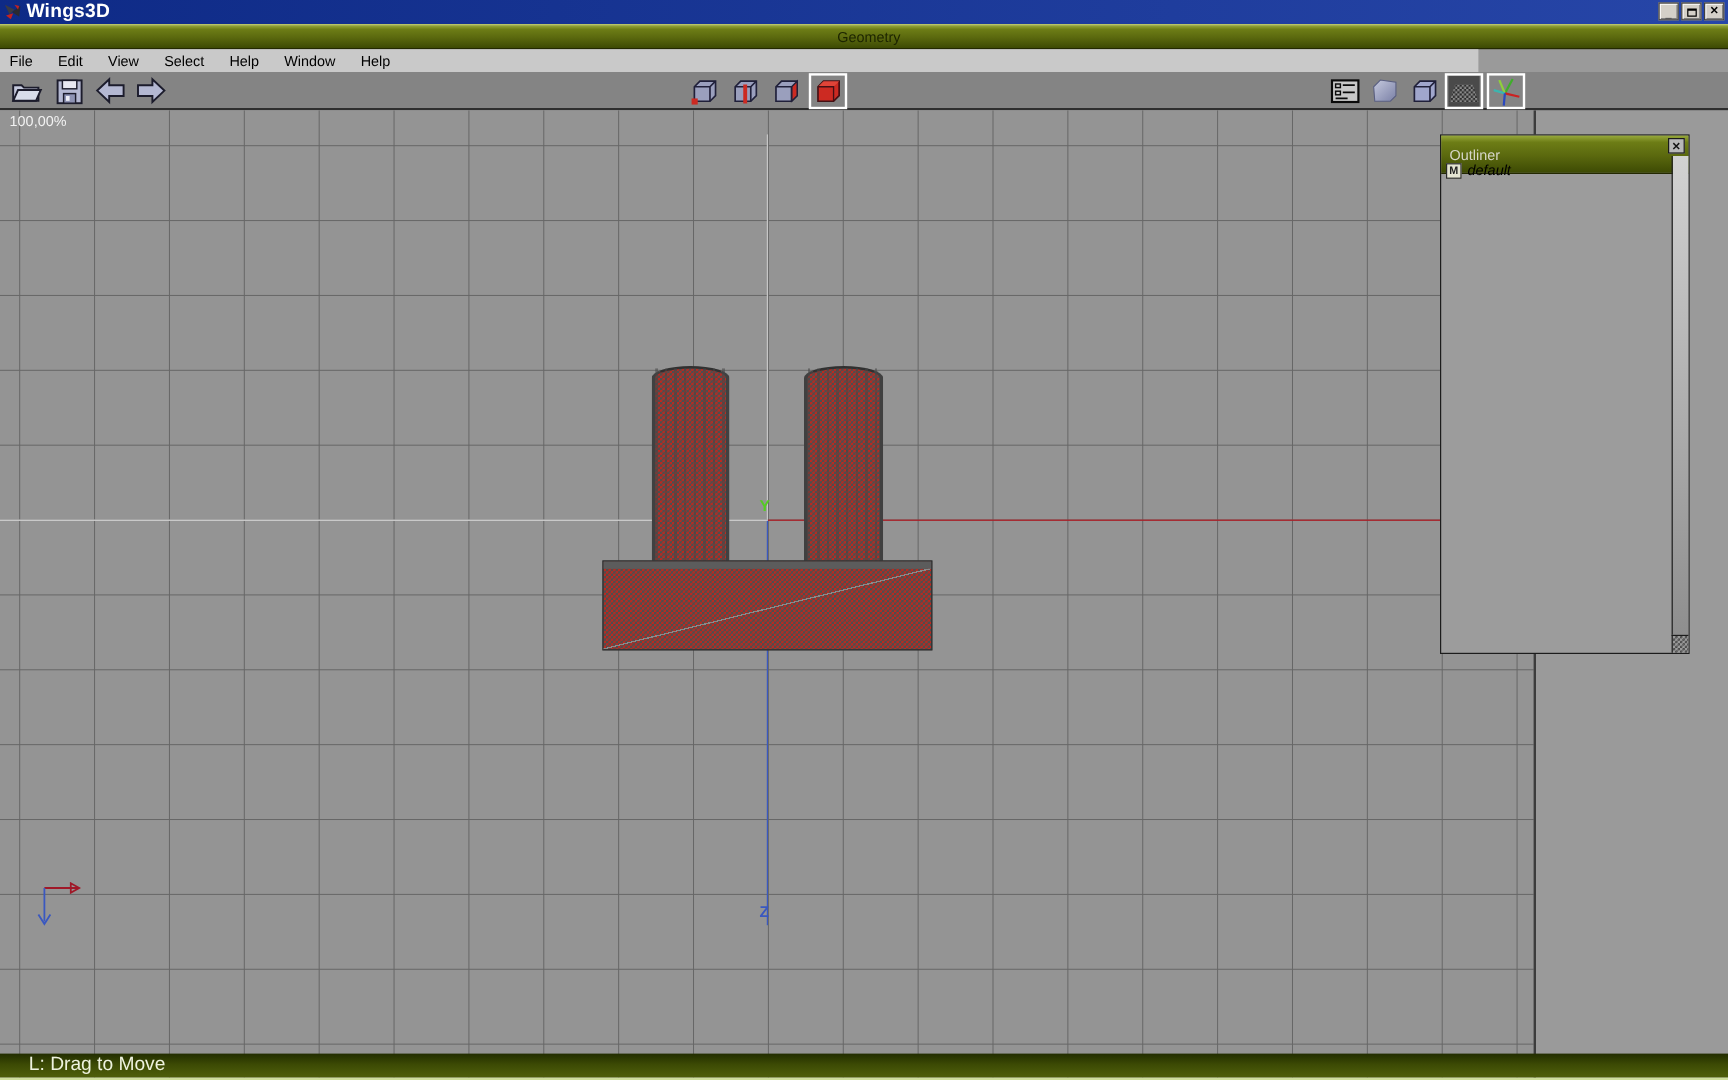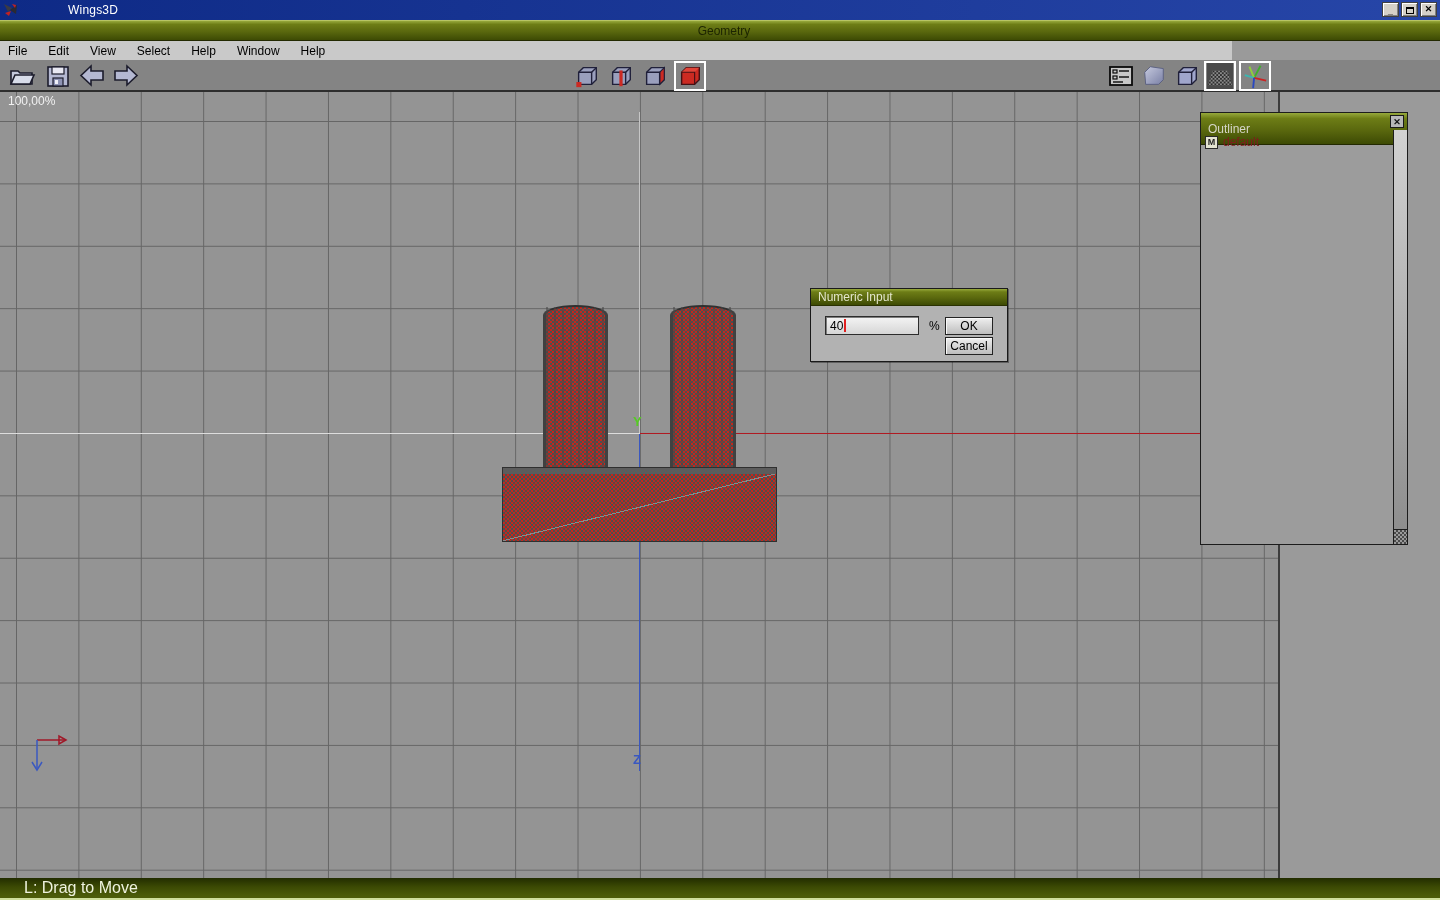--- a/index.html
+++ b/index.html
@@ -3,21 +3,21 @@
 <meta charset="utf-8">
 <style>
   * { box-sizing: border-box; margin: 0; padding: 0; }
   html,body { width:1440px; height:900px; overflow:hidden; }
   body { font-family:"Liberation Sans", sans-serif; background:#9a9a9a; position:relative; }
 
   
   .titlebar { position:absolute; left:0; top:0; width:1440px; height:20px;
     background:linear-gradient(to right,#0e2a86,#2746a8); display:flex; align-items:center; padding-left:3px; }
   .app-icon { width:15px; height:14px; margin-right:4px; }
-  .titlebar-text { color:#ffffff; font-weight:normal; font-size:12px; letter-spacing:.2px;margin-left:46px; }
+  .titlebar-text { color:#ffffff; font-weight:bold; font-size:16px; letter-spacing:.2px; }
   .win-controls { position:absolute; right:3px; top:2px; display:flex; gap:2px; }
   .win-btn { width:17px; height:15px; background:#d4d0c8; border:1px solid #404040;
     box-shadow:inset 1px 1px 0 #ffffff, inset -1px -1px 0 #808080;
     font-size:9px; font-weight:bold; color:#000; display:flex; align-items:flex-end; justify-content:center; line-height:9px; }
   .win-btn.close { align-items:center; }
   .win-btn .restore-glyph { width:8px; height:7px; border:1px solid #000; border-top:2px solid #000; margin-bottom:2px; background:#d4d0c8; position:relative; }
 
   
   .olive-grad { background:linear-gradient(to bottom,#97a93c 0%,#6d7d16 18%,#5a680e 55%,#3d4a04 100%); }
   .geometry-bar { position:absolute; left:0; top:20px; width:1440px; height:21px;
@@ -91,21 +91,21 @@
     background:#9c9c9c; border:1px solid #1c1c1c; }
   .outliner-title { position:absolute; left:0; top:0; width:100%; height:32px;
     border-bottom:1px solid #232901; display:flex; align-items:center; }
   .outliner-title span { color:#d6d6c8; font-size:12px; padding-left:7px; }
   .small-close { position:absolute; right:3px; top:2px; width:14px; height:13px; background:#b8b8b8;
     border:1px solid #1a1a1a; font-size:9px; font-weight:bold; color:#111;
     display:flex; align-items:center; justify-content:center; }
   .outliner-row { position:absolute; left:4px; top:22px; display:flex; align-items:center; gap:5px; }
   .mat-icon { width:13px; height:13px; background:#e4e4d2; border:1px solid #2a2a2a;
     font-size:9px; font-weight:bold; color:#222; display:flex; align-items:center; justify-content:center; }
-  .outliner-row .label { font-size:12px; color:#7f1d1d; }
+  .outliner-row .label { font-size:12px; color:#000000;font-style:italic; }
   .outliner-scroll { position:absolute; right:0; top:17px; bottom:15px; width:14px;
     border-left:1px solid #1c1c1c; background:linear-gradient(to bottom,#d2d2d2,#8e8e8e); }
   .outliner-grip { position:absolute; right:0; bottom:0; width:14px; height:15px;
     border-left:1px solid #1c1c1c; border-top:1px solid #1c1c1c; }
 
   
   .dialog { position:absolute; left:810px; top:196px; width:198px; height:74px;
     background:#b2b2b2; border:1px solid #1a1a1a; box-shadow:1px 1px 0 rgba(0,0,0,.35); }
   .dialog-title { height:17px; border-bottom:1px solid #2a3101; display:flex; align-items:center; }
   .dialog-title span { color:#e4e6cc; font-size:12px; padding-left:7px; }
@@ -285,30 +285,18 @@
       <div class="small-close">✕</div>
     </div>
     <div class="outliner-row">
       <div class="mat-icon">M</div>
       <span class="label">default</span>
     </div>
     <div class="outliner-scroll"></div>
     <div class="outliner-grip grip"></div>
   </div>
 
-  <div class="dialog">
-    <div class="dialog-title olive-grad">
-      <span>Numeric Input</span>
-    </div>
-    <div class="text-input">
-      <span>40</span>
-      <span class="caret"></span>
-    </div>
-    <span class="unit">%</span>
-    <div class="dlg-btn btn-ok">OK</div>
-    <div class="dlg-btn btn-cancel">Cancel</div>
-  </div>
 
 </div>
 
 <div class="statusbar">
   <span>L: Drag to Move</span>
 </div>
 
 </body></html>

